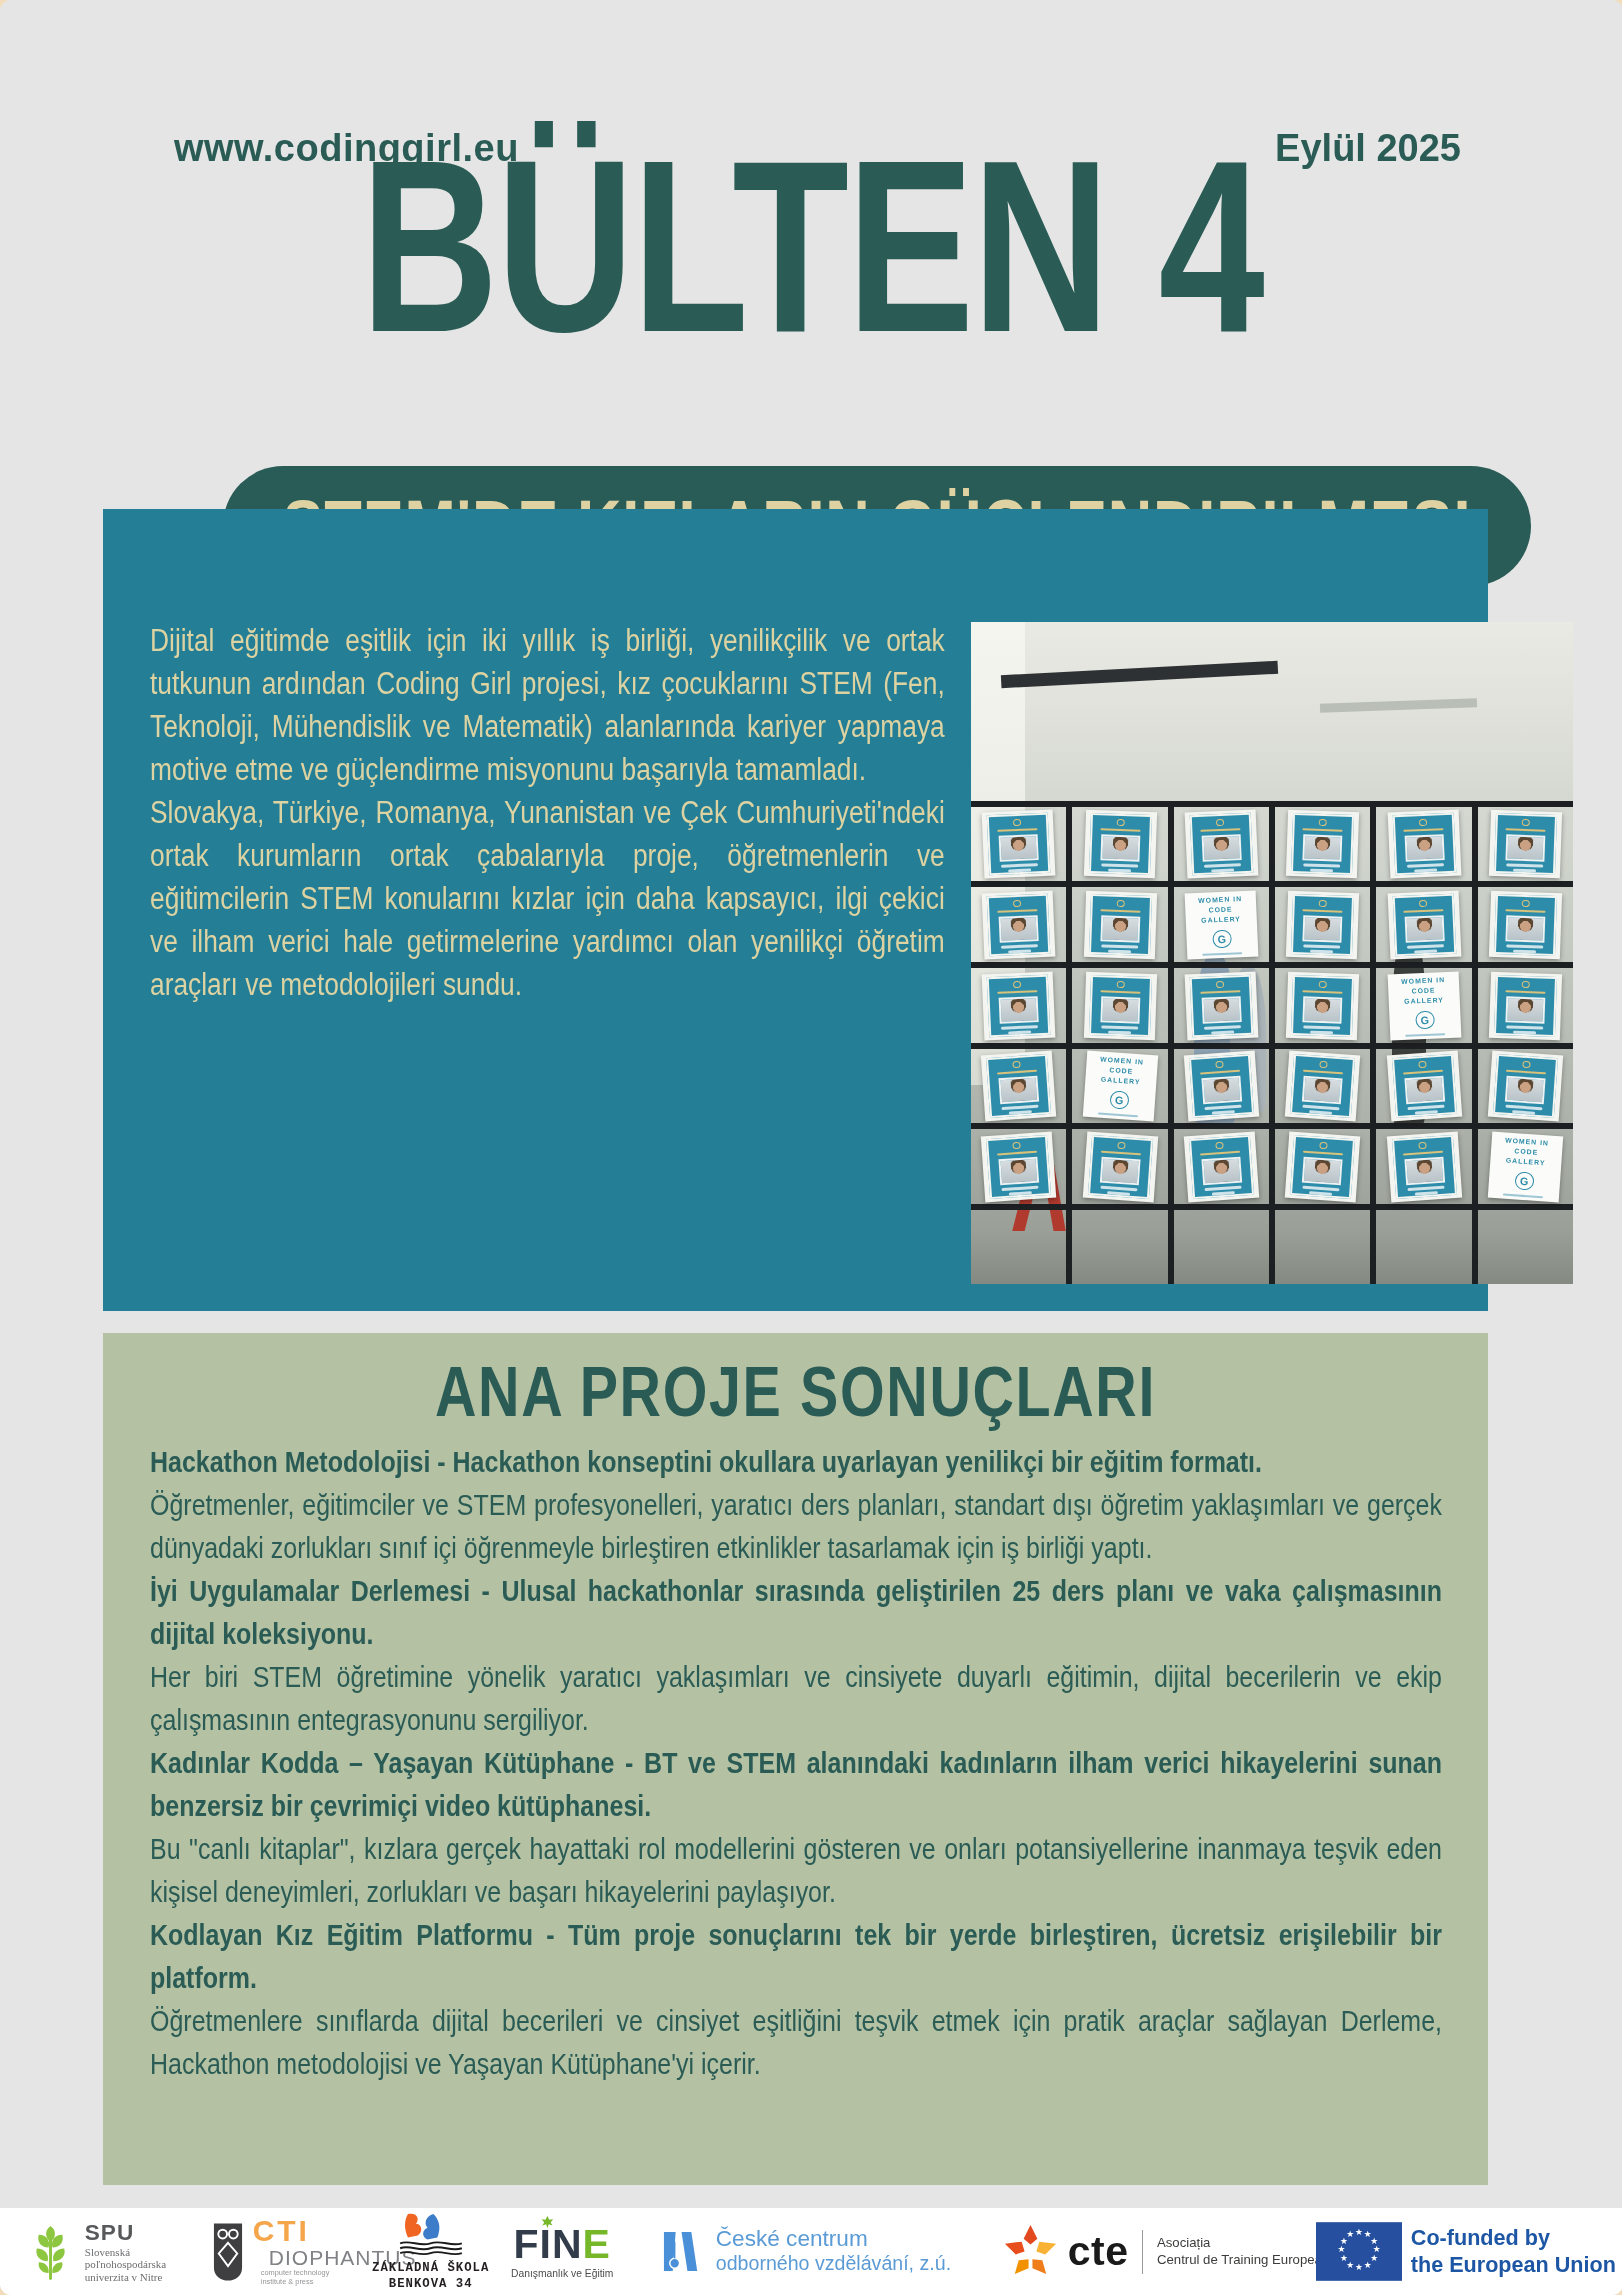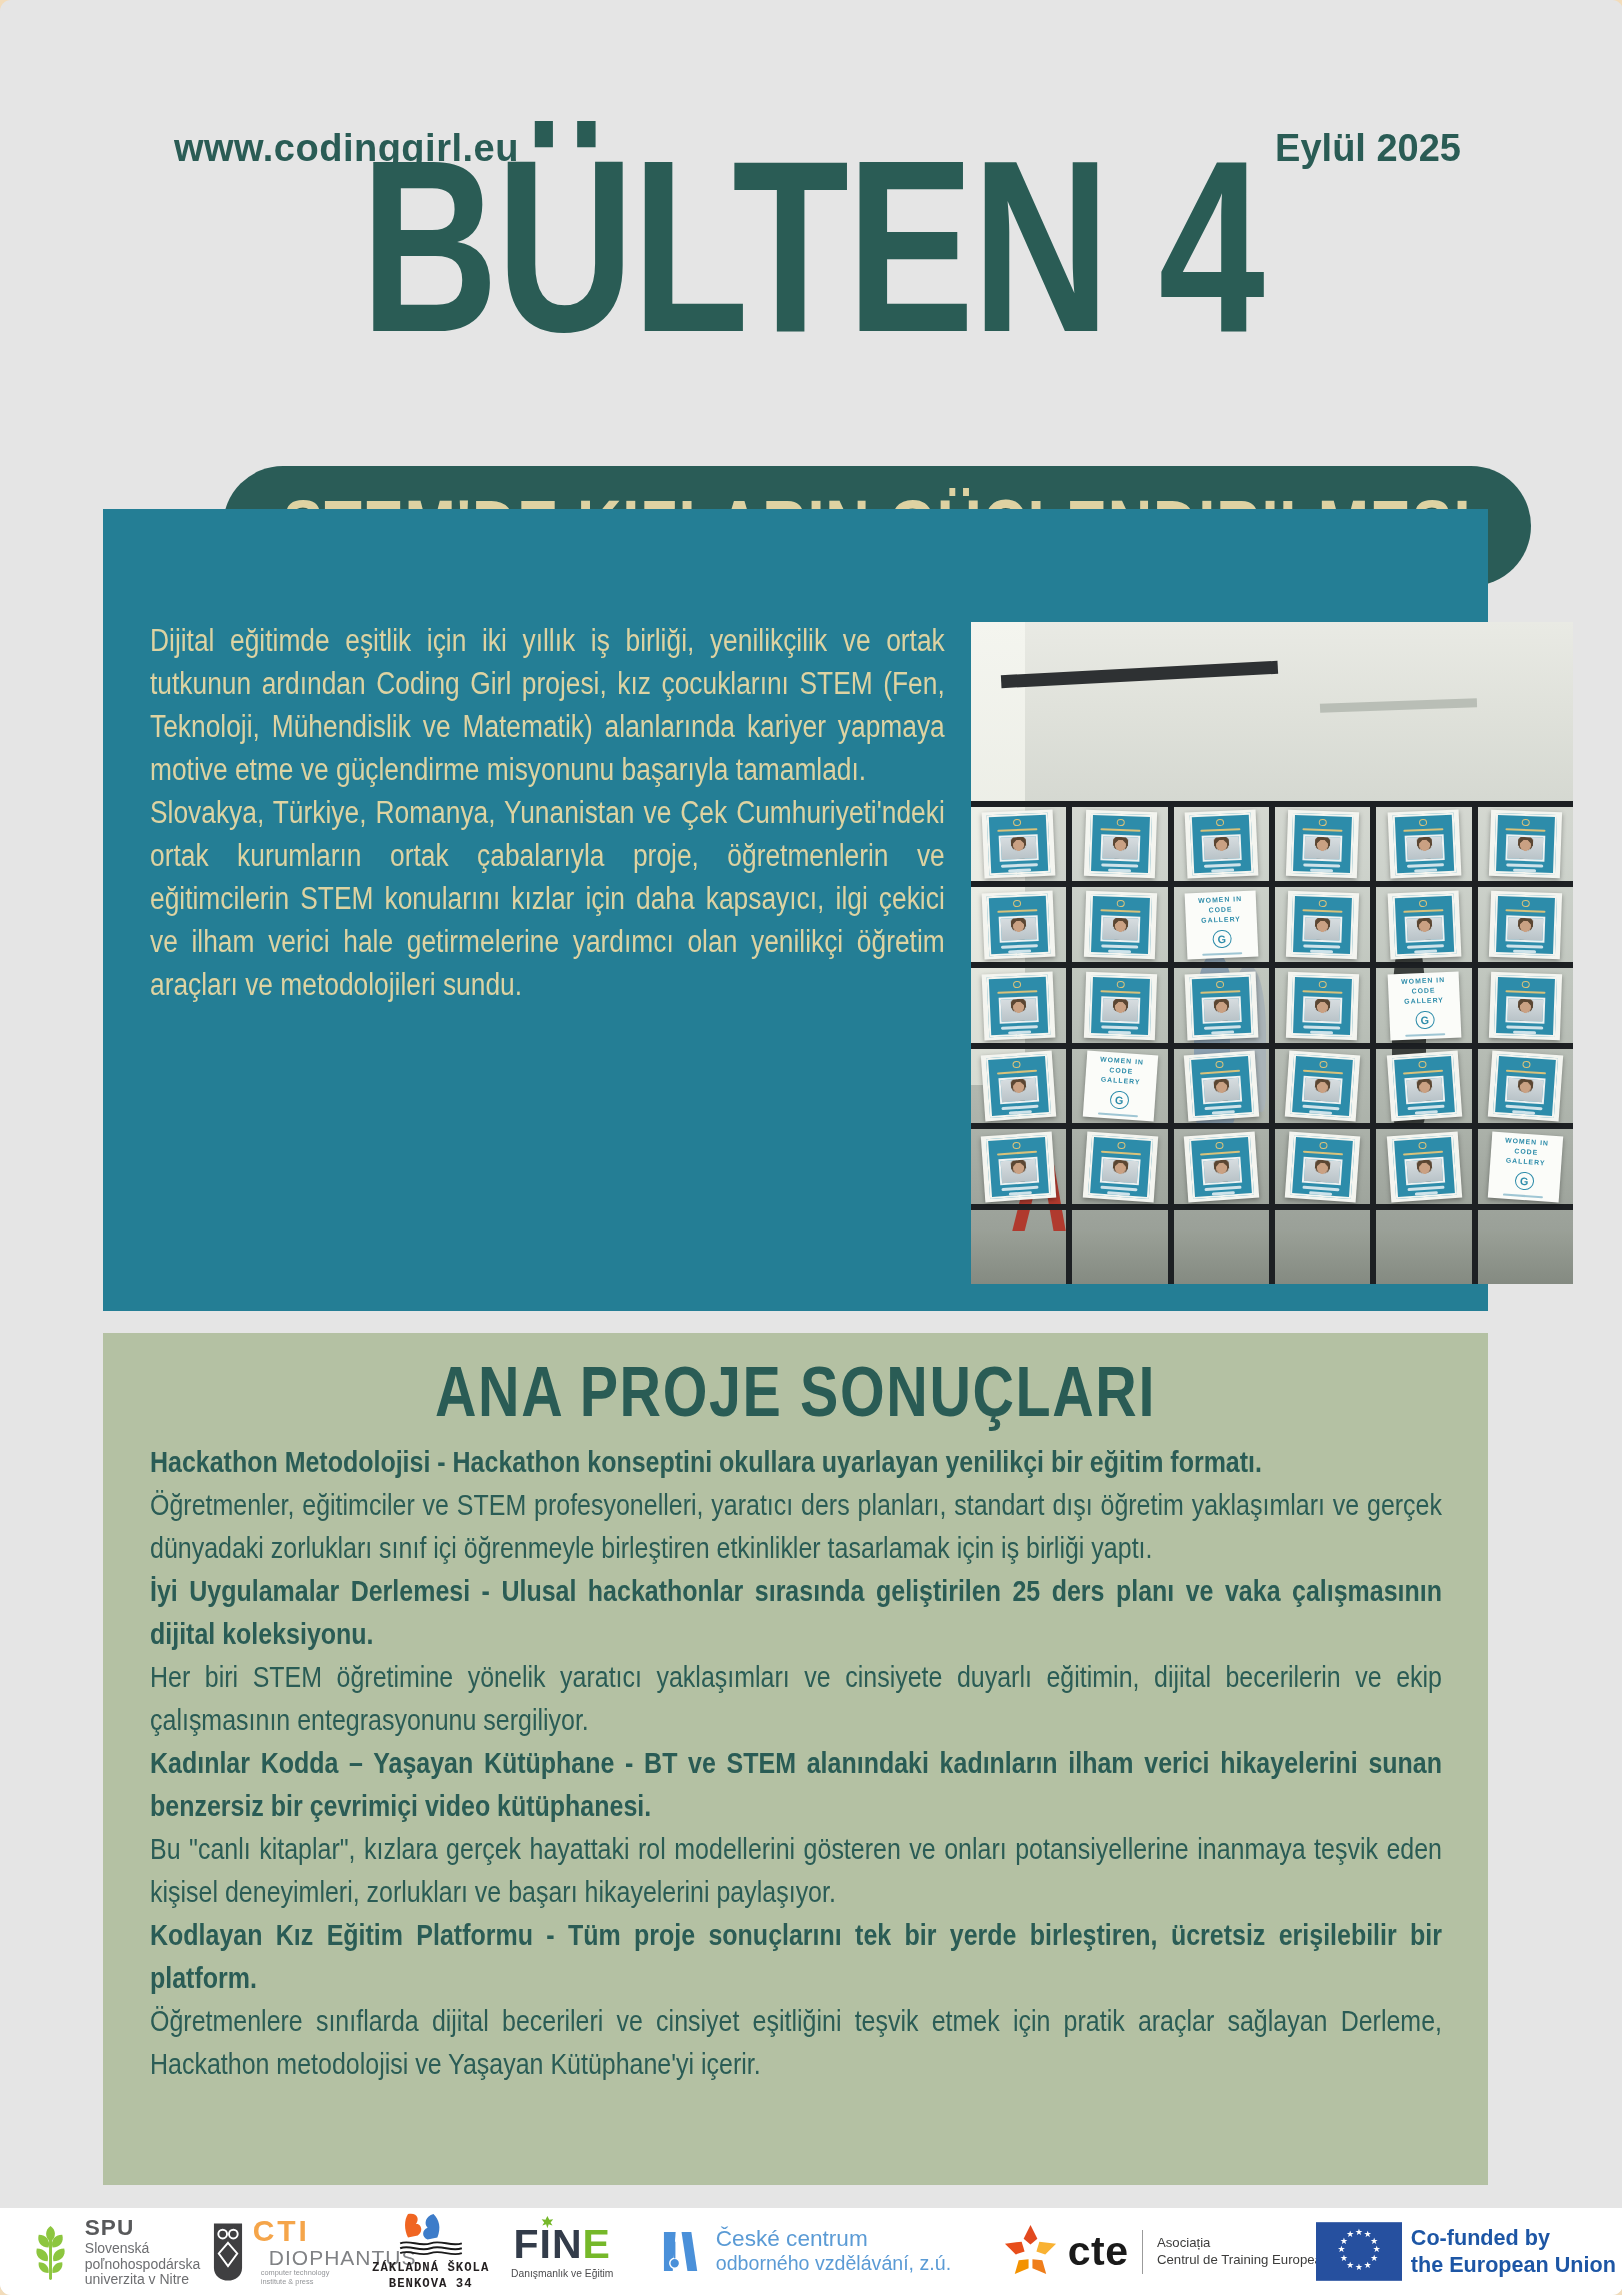--- a/index.html
+++ b/index.html
@@ -69,21 +69,21 @@
     font-size:29.4px;line-height:43px;color:#2a5c55;text-align:justify;}
   .results p{margin:0;}
   .results p.b{font-weight:bold;}
 
   
   .footer{position:absolute;left:0;top:2208px;width:1623px;height:87px;background:#ffffff;}
   .logo{position:absolute;display:flex;align-items:center;gap:8.8px;height:87px;}
   .logo .col{display:flex;flex-direction:column;justify-content:center;}
   .spu{left:27px;}
   .spu-abbr{font-size:22.6px;font-weight:bold;color:#58595b;letter-spacing:1px;}
-  .spu-line{font-size:14px;color:#6d6e71;line-height:1.12;}
+  .spu-line{font-size:11px;color:#6d6e71;line-height:1.12;font-family:Liberation Serif, serif;}
   .cti{left:212px;}
   .cti-name{font-size:30px;font-weight:bold;color:#f5a54a;letter-spacing:2.9px;line-height:1;}
   .cti-sub{font-size:21px;color:#808285;letter-spacing:1px;line-height:1.1;margin-left:16px;}
   .cti-small{font-size:7.4px;color:#939598;line-height:1.2;margin-left:8px;}
   .benkova{left:372px;flex-direction:column;gap:2px;justify-content:center;font-family:Liberation Mono, monospace;}
   .benk-line{font-size:12.3px;font-weight:bold;color:#231f20;letter-spacing:1px;text-align:center;line-height:1.15;}
   .fine{left:511px;flex-direction:column;gap:1px;justify-content:center;}
   .fine-word{font-size:41px;font-weight:bold;letter-spacing:1px;line-height:1;color:#333c4a;position:relative;}
   .fine-word .e{color:#76b82a;}
   .fine-leaf{position:absolute;top:-7.9px;left:27.5px;}

